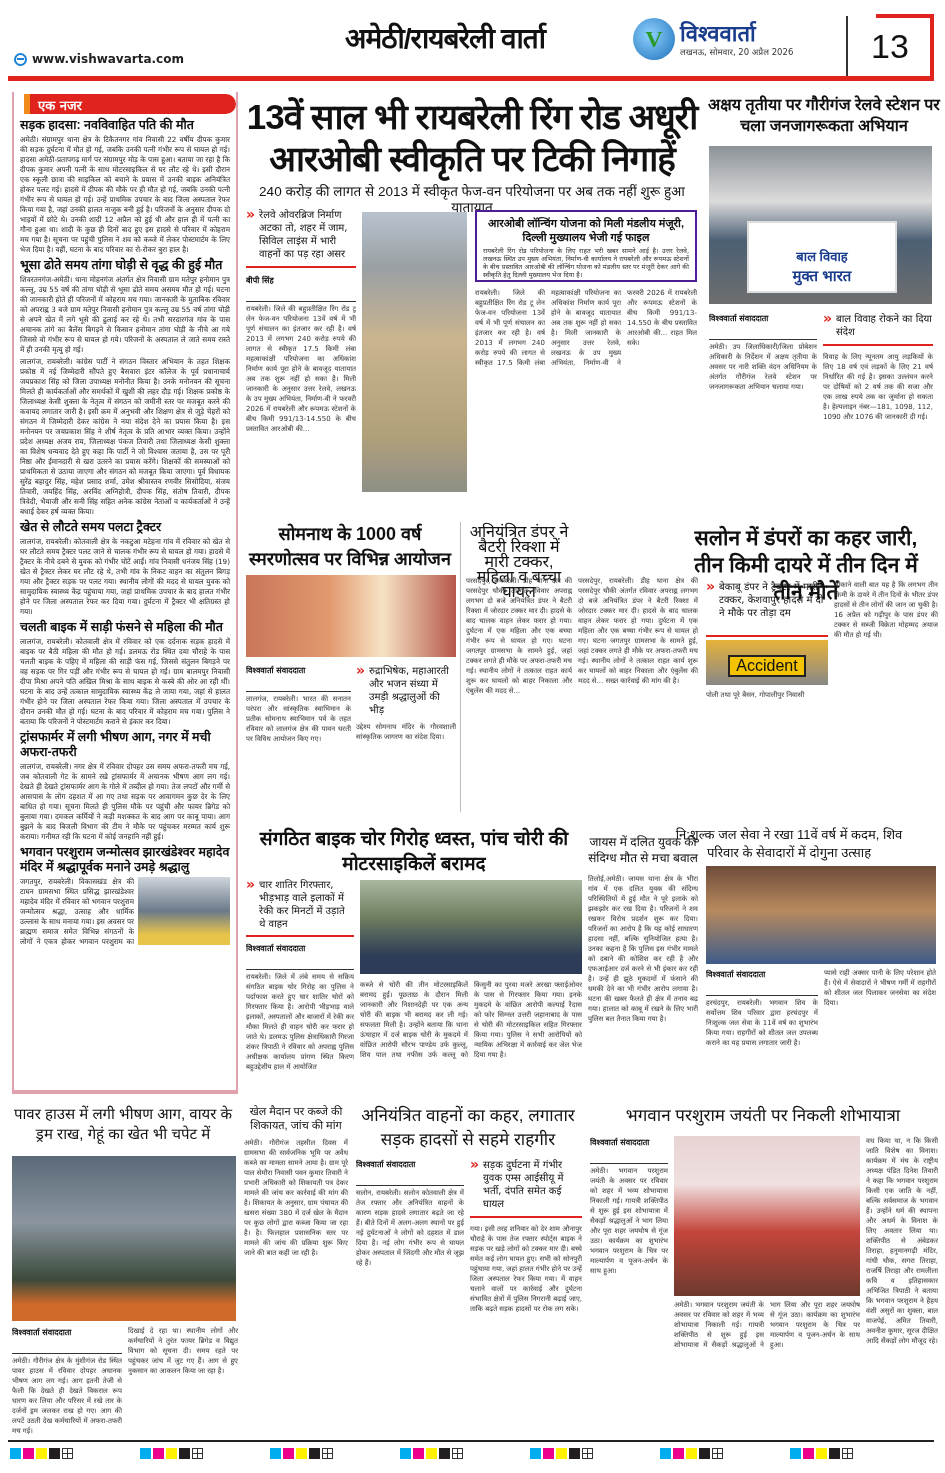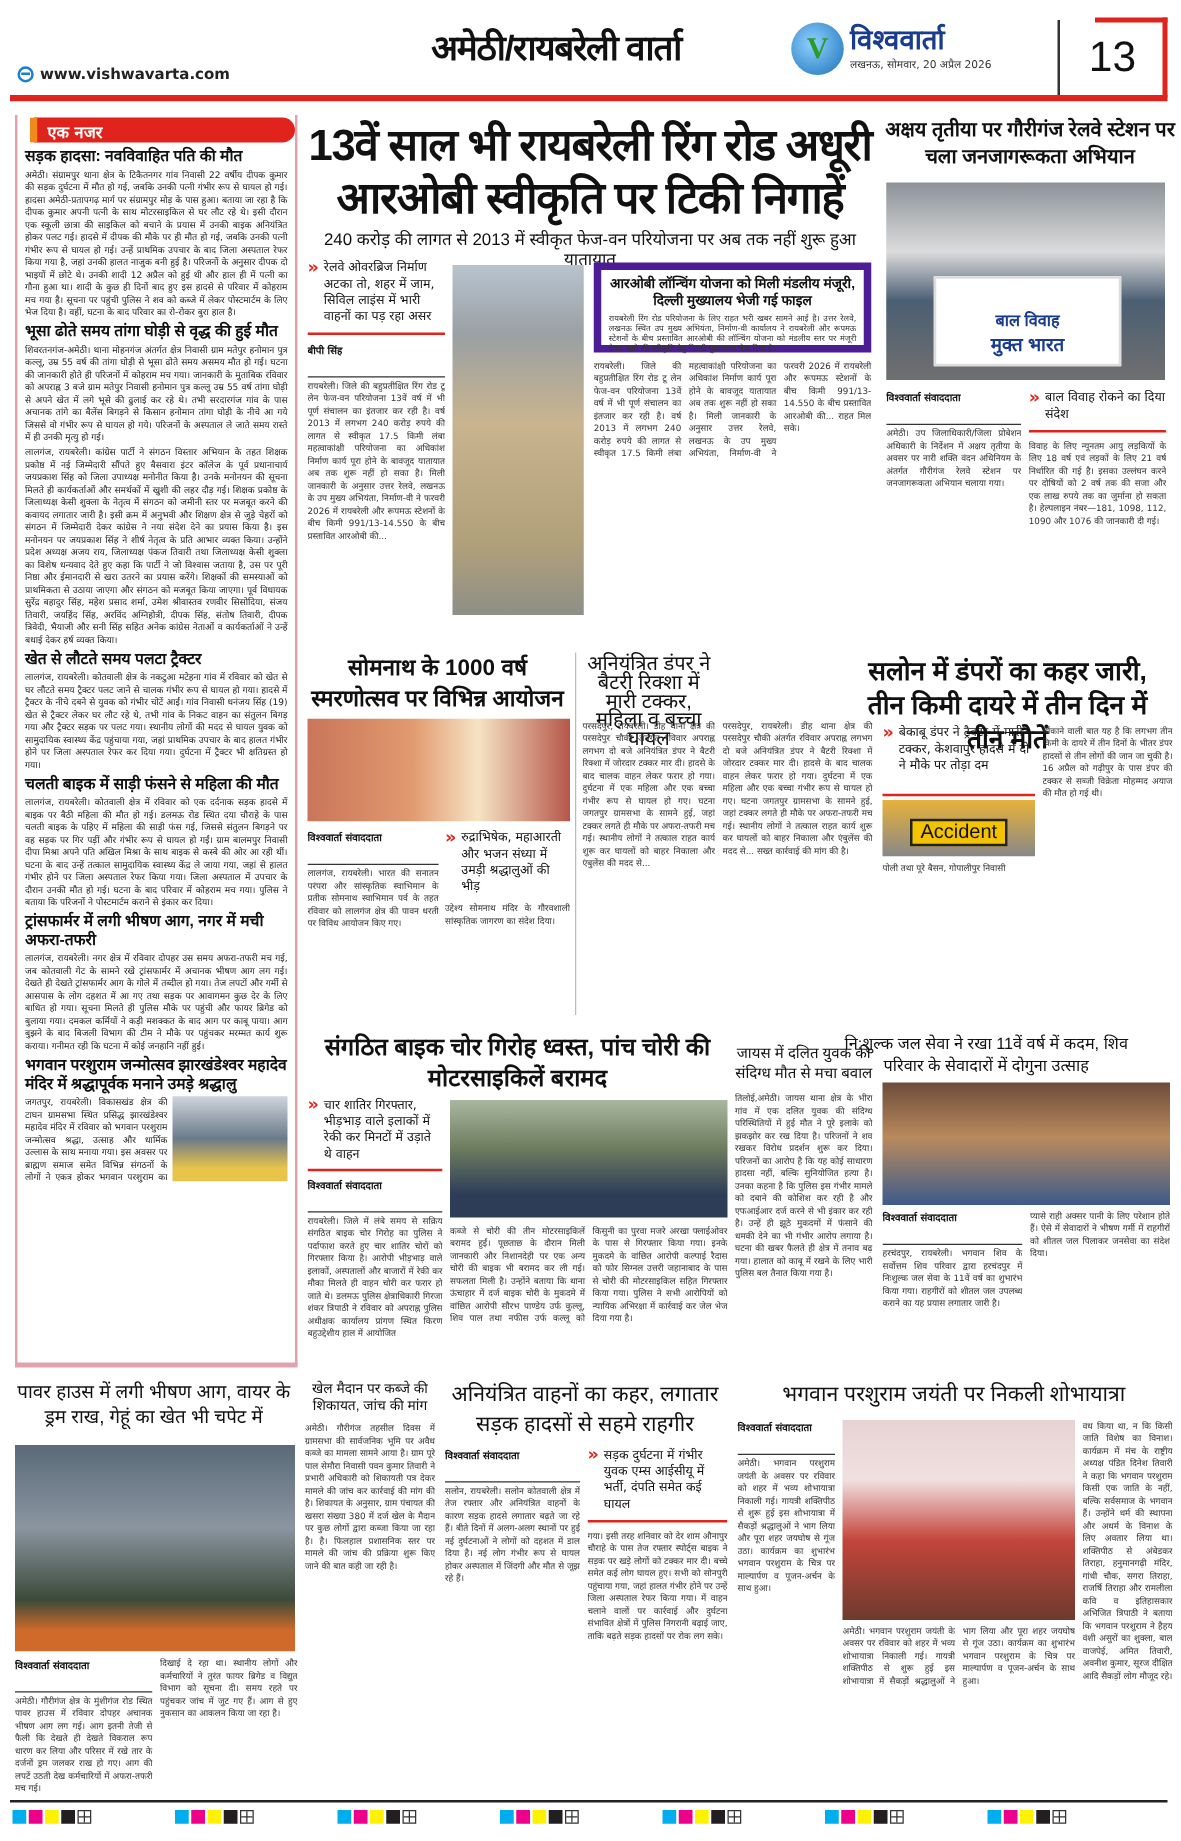--- a/index.html
+++ b/index.html
@@ -19,21 +19,21 @@
 .hdr-rule{left:8px;top:76px;width:926px;height:5px;background:#e0231c}
 .col{position:absolute;overflow:hidden}
 .sidebar{left:12px;top:92px;width:226px;height:1000px;border:2px solid #e0a3ae;border-top:none}
 .ek-najar{position:absolute;left:10px;top:2px;width:212px;height:20px;background:#e0231c;border-left:6px solid #f18a1d;color:#fff;font-weight:bold;font-size:13px;padding:2px 8px;border-radius:0 10px 10px 0}
 .sb-h{font-weight:bold;font-size:12.5px;line-height:15px;margin:3px 6px 2px;font-family:"Liberation Sans",sans-serif}
 .sb-p{font-size:7.2px;line-height:10px;margin:0 6px 2px;color:#222;text-align:justify}
 .main-h{left:244px;top:96px;width:456px;text-align:center;font-family:"Liberation Sans",sans-serif;font-weight:bold;font-size:35px;line-height:42px;letter-spacing:-1px}
 .main-sub{left:244px;top:184px;width:456px;text-align:center;font-size:13.5px;line-height:16px;font-family:"Liberation Sans",sans-serif}
 .txt{font-size:7px;line-height:10px;color:#333;text-align:justify}
 .photo{position:absolute;background:linear-gradient(160deg,#8a8f96,#c6c0b5 40%,#5d6269)}
-.boxed{position:absolute;border:6px solid #4c1d95}
+.boxed{position:absolute;border:2px solid #4c1d95}
 .hl{font-family:"Liberation Sans",sans-serif;font-weight:bold}
 .kick{display:flex;gap:4px;font-size:10px;line-height:13px}
 .kick .arr{color:#e0231c;font-weight:bold;font-size:14px}
 .redline{height:2px;background:#e0231c}
 .byline{font-size:8px;font-weight:bold;border-bottom:1px solid #333;padding-bottom:16px;margin-bottom:2px}
 .cmyk{position:absolute;top:1448px;display:flex;gap:2px}
 .cmyk span{width:11px;height:11px;display:inline-block}
 .reg{border:1px solid #333;background:#fff;position:relative}
 .reg:before{content:"";position:absolute;left:4px;top:0;width:1px;height:9px;background:#333}
 .reg:after{content:"";position:absolute;left:0;top:4px;width:9px;height:1px;background:#333}

